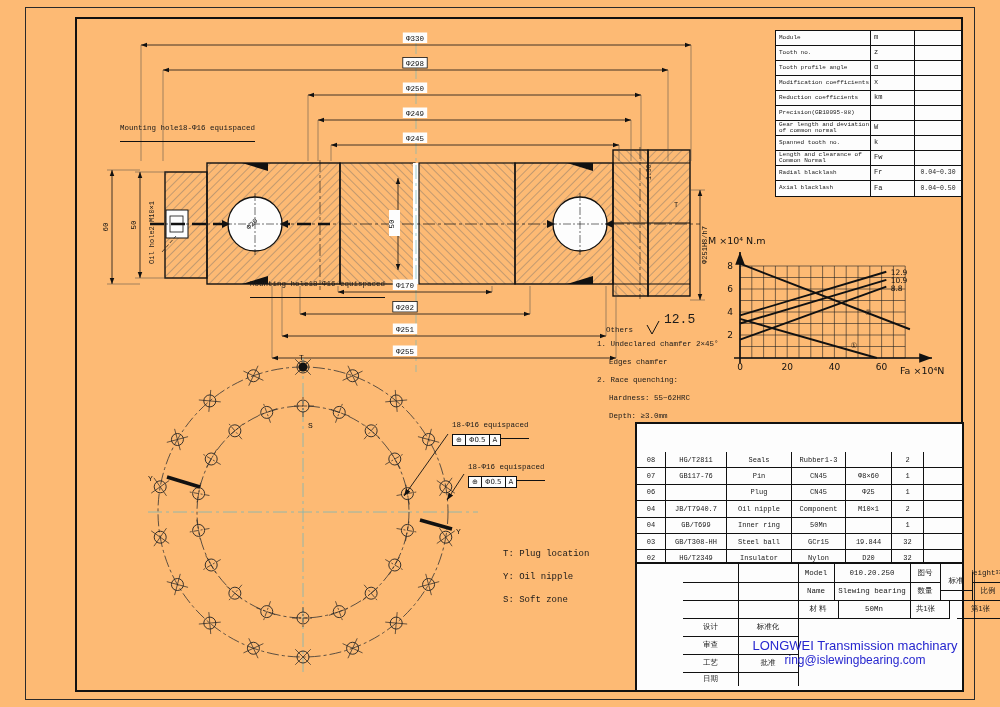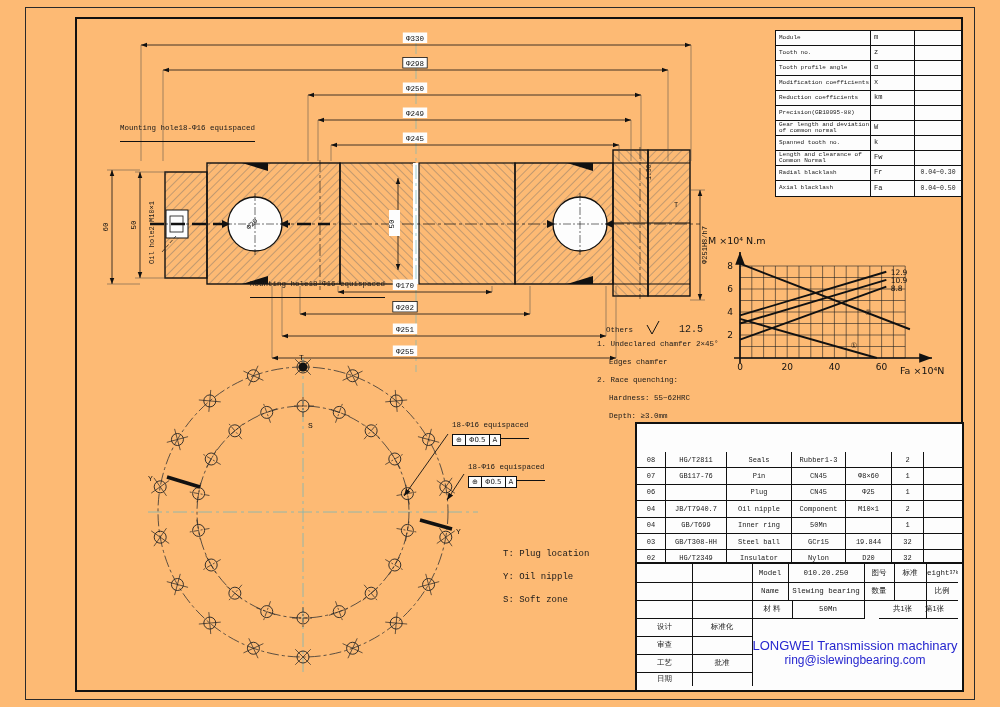--- a/index.html
+++ b/index.html
@@ -26,21 +26,21 @@
   #parts-table .c{border-right:1px solid #111;border-top:1px solid #111;height:15.4px;
                   font-size:7px;display:flex;align-items:center;justify-content:center;
                   overflow:hidden;white-space:nowrap;}
   #parts-table .c.r0{border-top:none;margin-top:28px;}
   #parts-table .c.lastcol{border-right:none;}
   #parts-table .c.hdr{height:18px;font-size:8.5px;font-family:"Liberation Sans",sans-serif;border-top:1.5px solid #111;}
   
   #title-block{left:635px;top:562px;width:325px;height:126px;border:2px solid #111;background:#fdfdfd;}
   #title-block .cell{position:absolute;border-right:1px solid #111;border-bottom:1px solid #111;
                      font-size:7.5px;display:flex;align-items:center;justify-content:center;
-                     overflow:hidden;white-space:nowrap;font-family:"Liberation Sans",sans-serif;}
+                     overflow:hidden;white-space:nowrap;font-family:"Liberation Sans",sans-serif;margin-left:46px;}
   #title-block .mono{font-family:"Liberation Mono","DejaVu Sans Mono",monospace;}
   .blue1{color:#2626cf;}
   #company-cell{position:absolute;left:115px;top:54px;width:206px;height:68px;
                 display:flex;flex-direction:column;align-items:center;justify-content:center;}
   #company-name{font-family:"Liberation Sans",sans-serif;font-size:13px;}
   #company-email{font-family:"Liberation Sans",sans-serif;font-size:12px;}
   
   .note-line{position:absolute;font-size:7.5px;white-space:nowrap;}
   .legend-line{position:absolute;font-size:9px;white-space:nowrap;}
   .fcf{position:absolute;display:flex;font-family:"DejaVu Sans",sans-serif;}
@@ -476,44 +476,44 @@
     <div class="cell" style="left:0;top:72px;width:55px;height:18px;">审查</div>
     <div class="cell" style="left:55px;top:72px;width:60px;height:18px;"></div>
     <div class="cell" style="left:0;top:90px;width:55px;height:18px;">工艺</div>
     <div class="cell" style="left:55px;top:90px;width:60px;height:18px;">批准</div>
     <div class="cell" style="left:0;top:108px;width:55px;height:14px;border-bottom:none;">日期</div>
     <div class="cell" style="left:55px;top:108px;width:60px;height:14px;border-bottom:none;"></div>
 
     <div class="cell mono" style="left:115px;top:0;width:36px;height:18px;">Model</div>
     <div class="cell mono" style="left:151px;top:0;width:76px;height:18px;">010.20.250</div>
     <div class="cell" style="left:227px;top:0;width:30px;height:18px;">图号</div>
-    <div class="cell" style="left:257px;top:0;width:32px;height:18px;">标准</div>
+    <div class="cell" style="left:257px;top:8px;width:32px;height:18px;">标准</div>
     <div class="cell mono" style="left:289px;top:0;width:32px;height:18px;border-right:none;">
         <span>Weight</span>
         <sup class="wt">37kg</sup>
       </div>
 
     <div class="cell mono" style="left:115px;top:18px;width:36px;height:18px;">Name</div>
     <div class="cell mono" style="left:151px;top:18px;width:76px;height:18px;">Slewing bearing</div>
     <div class="cell" style="left:227px;top:18px;width:30px;height:18px;">数量</div>
     <div class="cell" style="left:257px;top:18px;width:32px;height:18px;"></div>
     <div class="cell" style="left:289px;top:18px;width:32px;height:18px;border-right:none;">比例</div>
 
     <div class="cell" style="left:115px;top:36px;width:40px;height:18px;">材 料</div>
     <div class="cell mono" style="left:155px;top:36px;width:72px;height:18px;">50Mn</div>
-    <div class="cell" style="left:242px;top:36px;width:47px;height:18px;">共1张</div>
+    <div class="cell" style="left:219px;top:36px;width:47px;height:18px;">共1张</div>
     <div class="cell" style="left:274px;top:36px;width:47px;height:18px;border-right:none;">第1张</div>
 
     <div id="company-cell">
       <div id="company-name" class="blue1">LONGWEI Transmission machinary</div>
       <div id="company-email" class="blue1">ring@islewingbearing.com</div>
     </div>
   </div>
 
-  <div class="lbl" style="left:679px;top:312px;font-size:10px;margin-top:12px;">12.5</div>
+  <div class="lbl" style="left:664px;top:312px;font-size:13px;">12.5</div>
   <svg class="abs" style="left:645px;top:321px;" width="22" height="14" viewBox="0 0 22 14">
     <path d="M2,4 L7,13 L14,0" fill="none" stroke="#111" stroke-width="1"></path>
   </svg>
   <div class="lbl" style="left:606px;top:326px;font-size:7.5px;">Others</div>
 
   <div class="note-line" style="left:597px;top:340px;">1. Undeclared chamfer 2×45°</div>
   <div class="note-line" style="left:609px;top:358px;">Edges chamfer</div>
   <div class="note-line" style="left:597px;top:376px;">2. Race quenching:</div>
   <div class="note-line" style="left:609px;top:394px;">Hardness: 55~62HRC</div>
   <div class="note-line" style="left:609px;top:412px;">Depth: ≥3.0mm</div>

